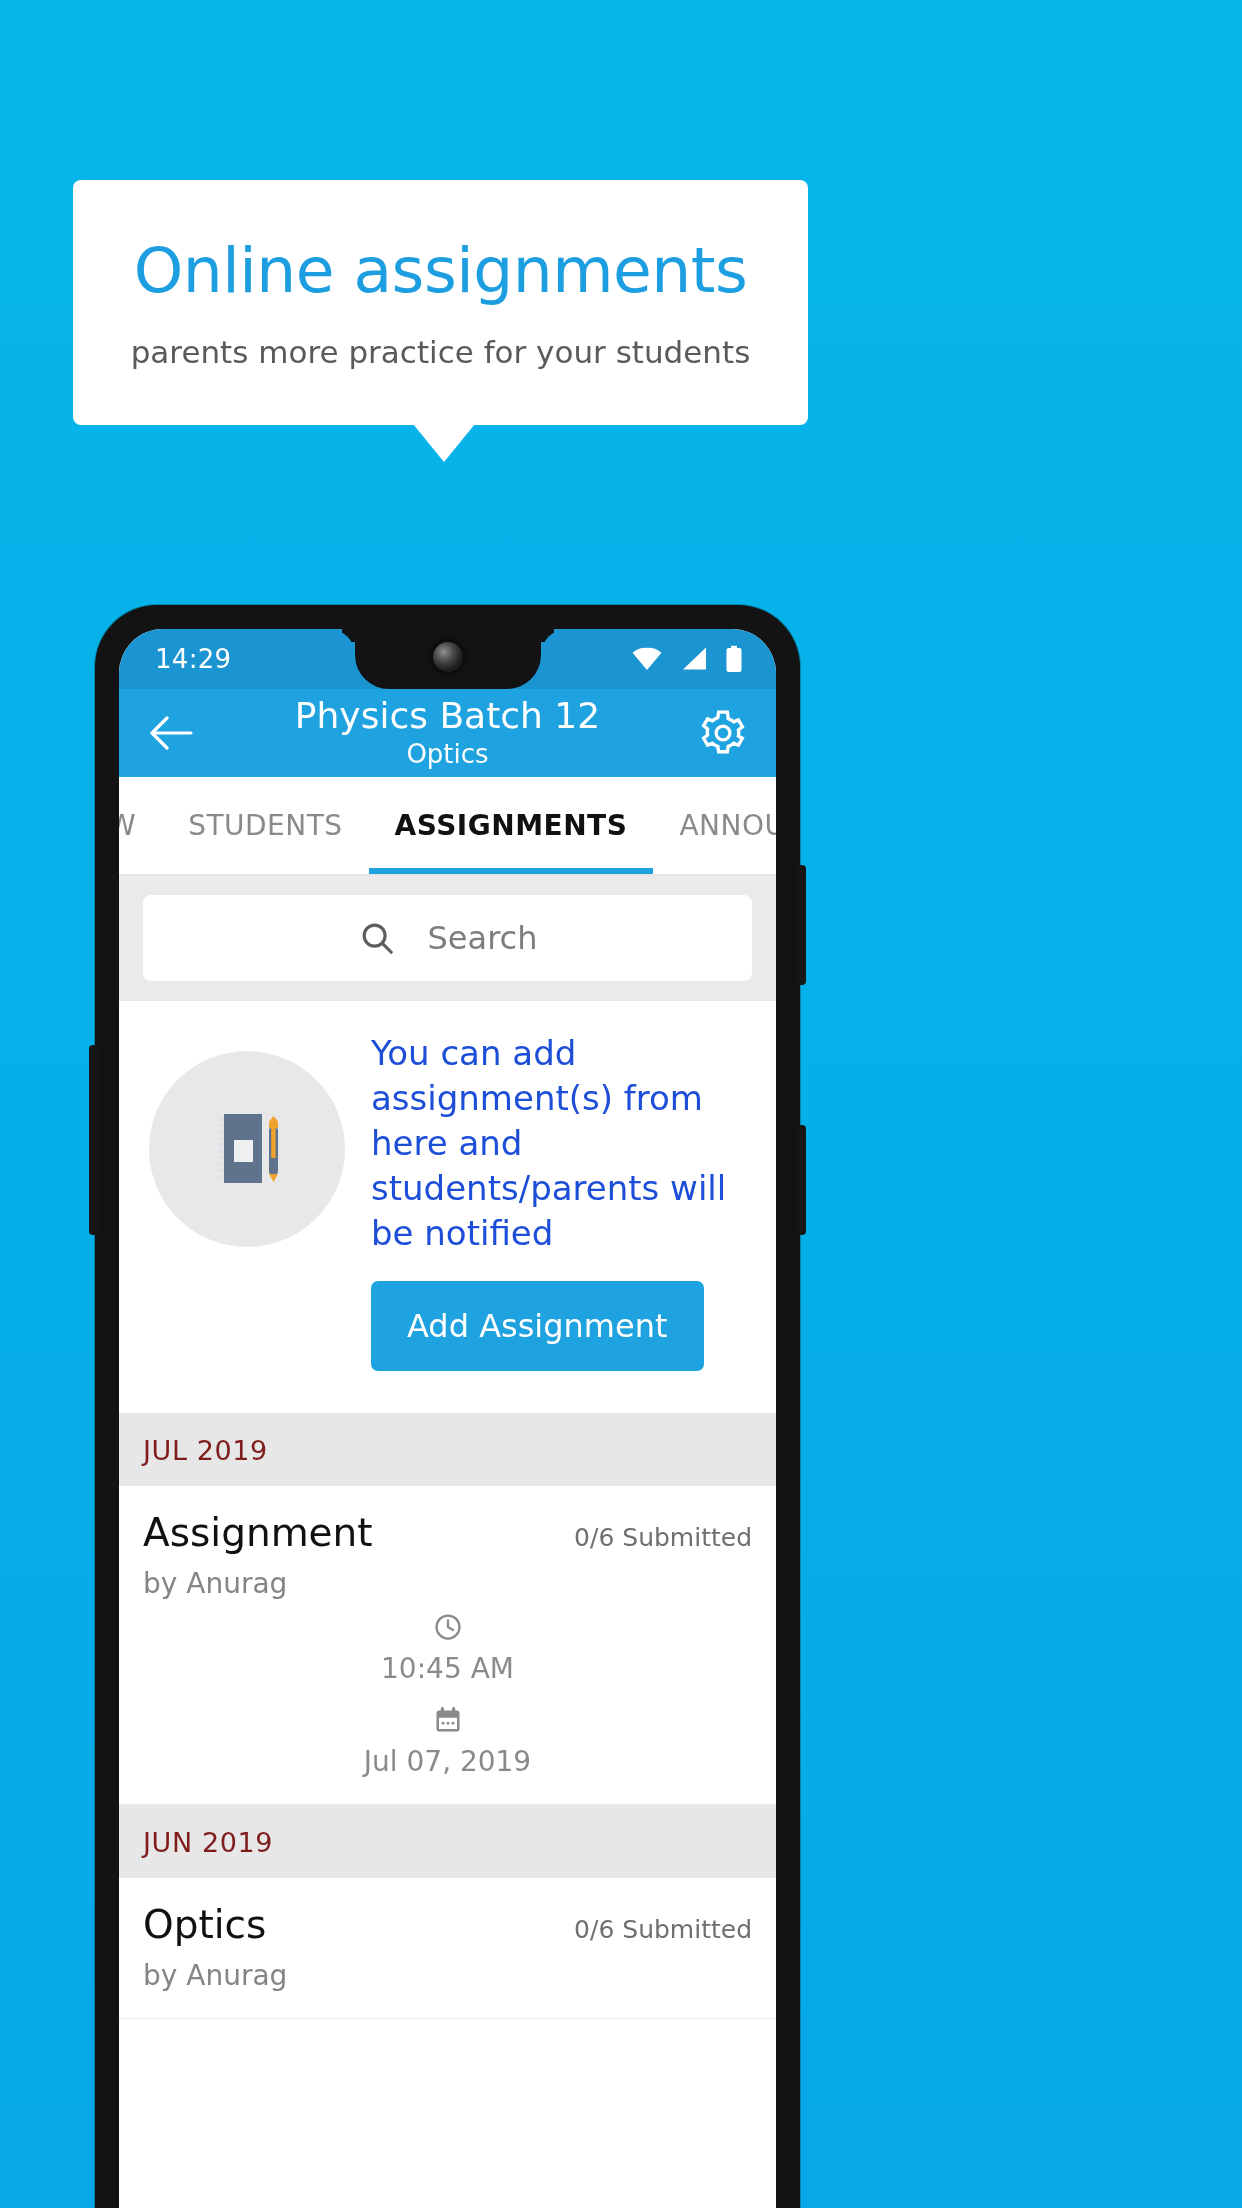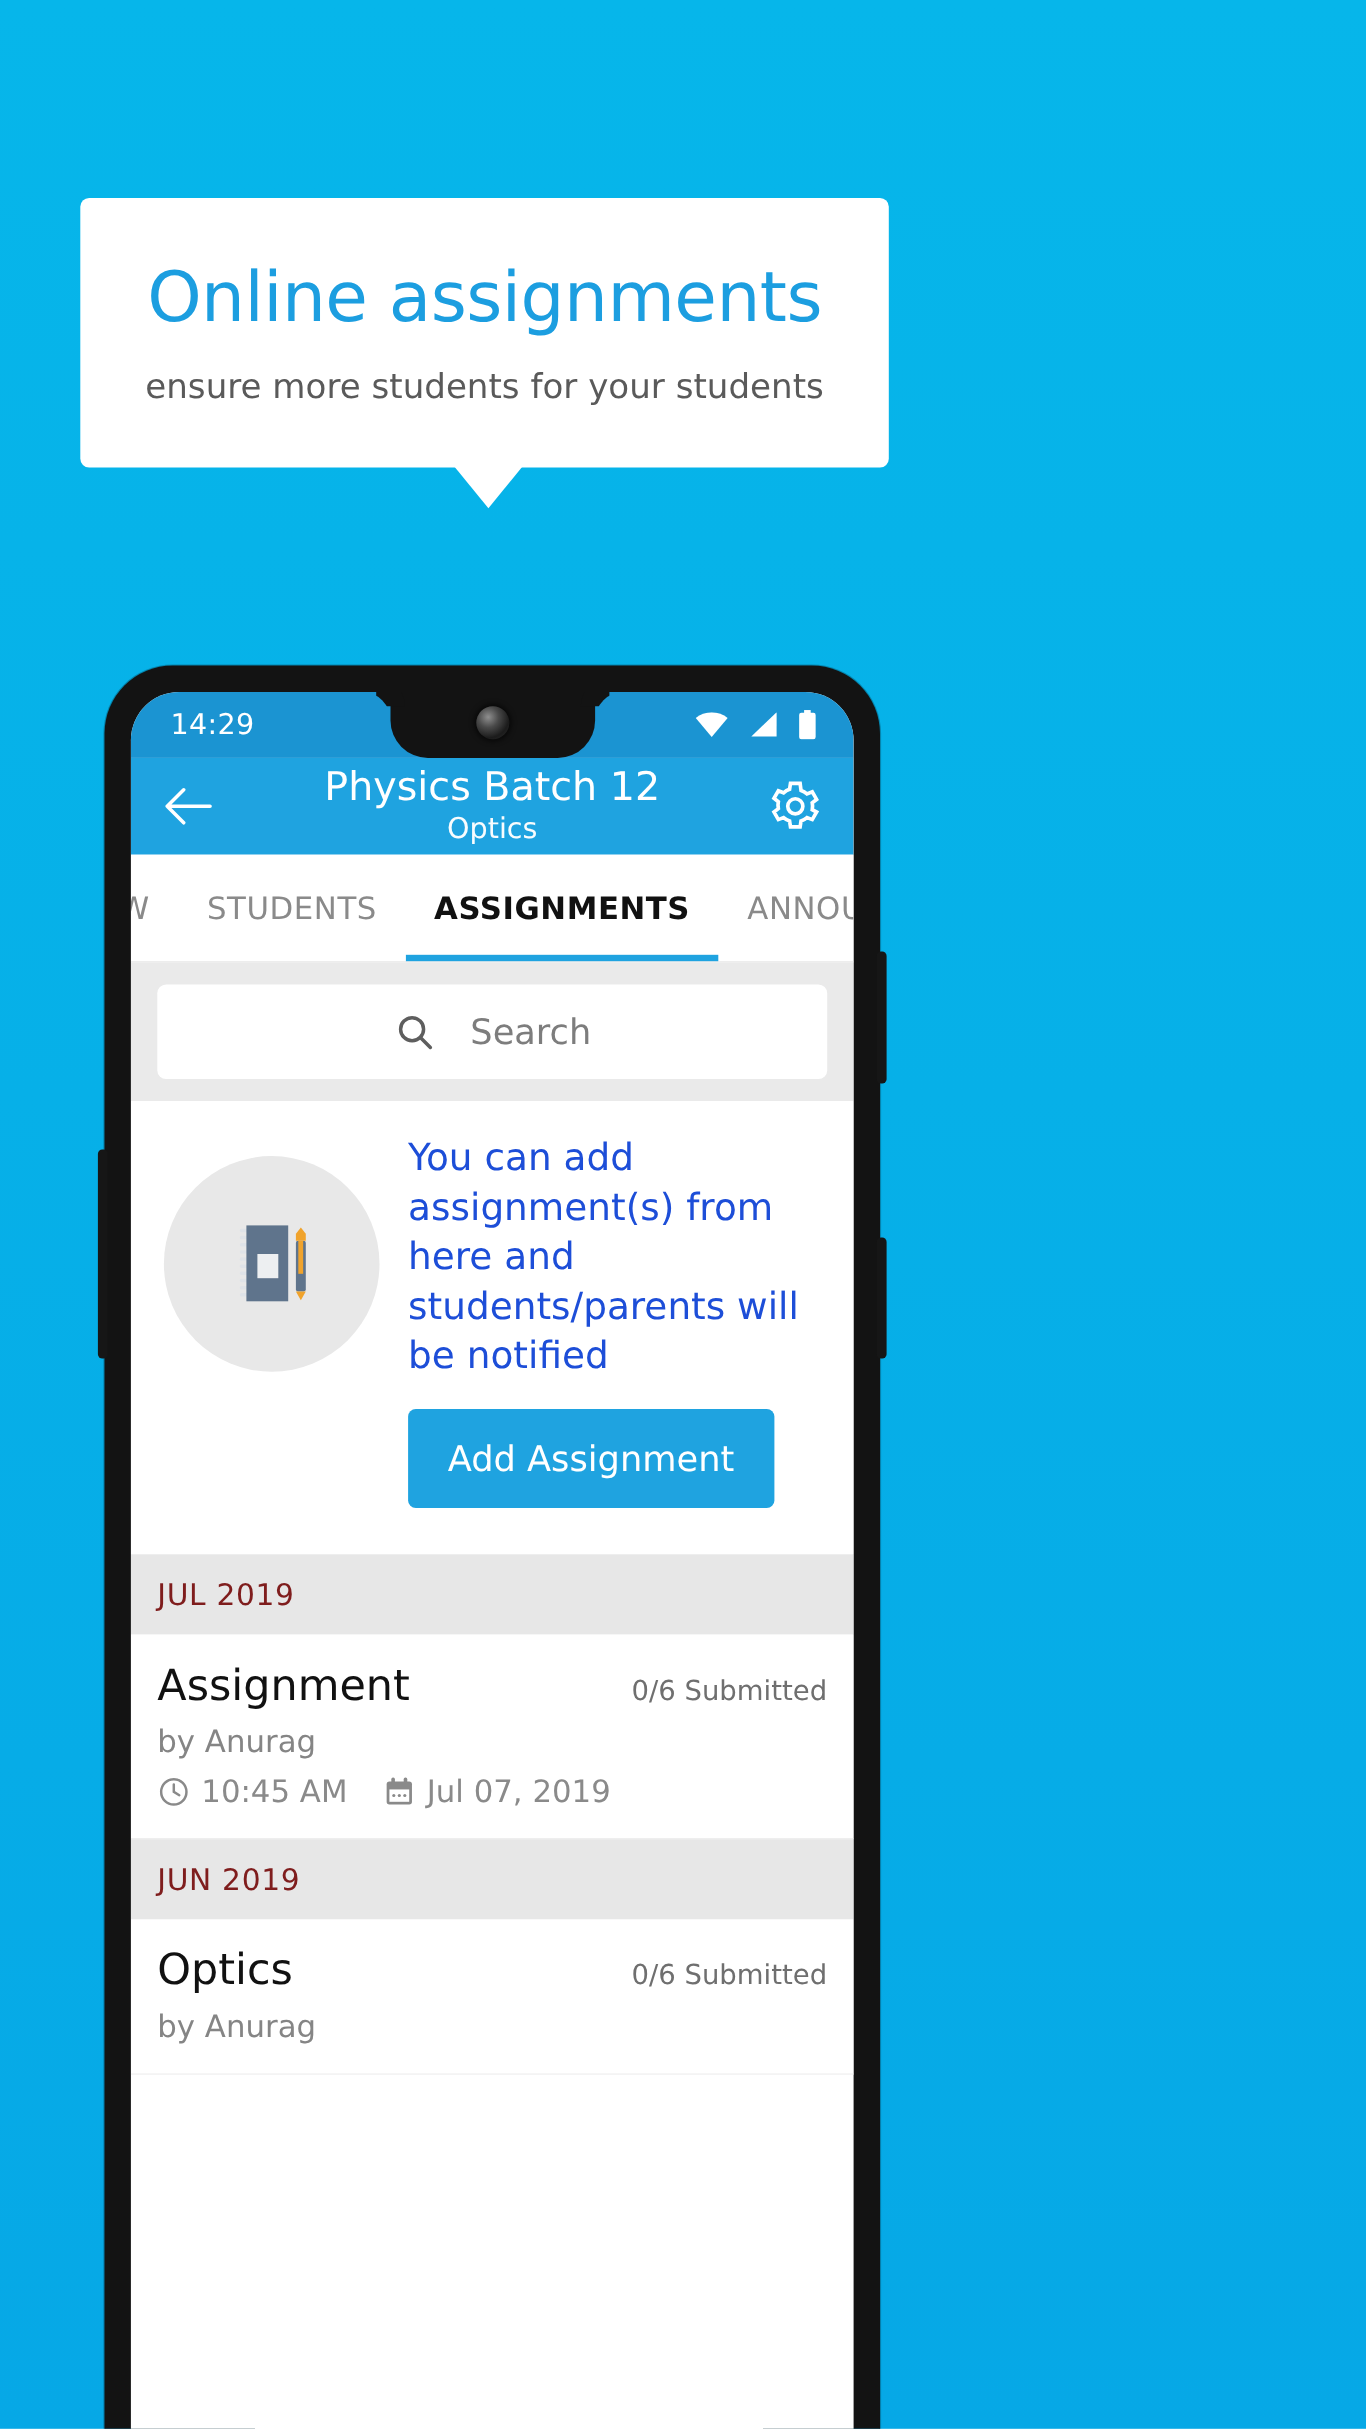--- a/index.html
+++ b/index.html
@@ -150,31 +150,31 @@
     padding:22px 24px 20px 24px; letter-spacing:.6px;
   }
   .assignment-row{
     background:#fff; padding:24px 24px 26px 24px;
     border-bottom:1px solid #ededed;
   }
   .row-top{ display:flex; align-items:baseline; justify-content:space-between; }
   .row-title{ font-size:39px; color:#111; }
   .row-submitted{ font-size:25px; color:#6f6f6f; white-space:nowrap; }
   .row-by{ font-size:28px; color:#858585; margin-top:12px; }
-  .row-meta{ display:flex; align-items:center; gap:10px; margin-top:12px; color:#8a8a8a; font-size:28px; }
+  .row-meta{ display:flex; align-items:center; gap:10px; margin-top:12px; color:#8a8a8a; font-size:28px;flex-direction:column; }
   .row-meta .sep{ width:12px; }
 
   svg{ display:block; }
 </style>
 </head>
 <body>
 
 <div id="promo-card">
   <div id="promo-title">Online assignments</div>
-  <div id="promo-sub">ensure more students for your students</div>
+  <div id="promo-sub">parents more practice for your students</div>
 </div>
 <div id="promo-tail"></div>
 
 <div id="phone">
   <div class="side-btn" id="btn-vol"></div>
   <div class="side-btn" id="btn-pwr-a"></div>
   <div class="side-btn" id="btn-pwr-b"></div>
 
   <div id="phone-inner">
 

